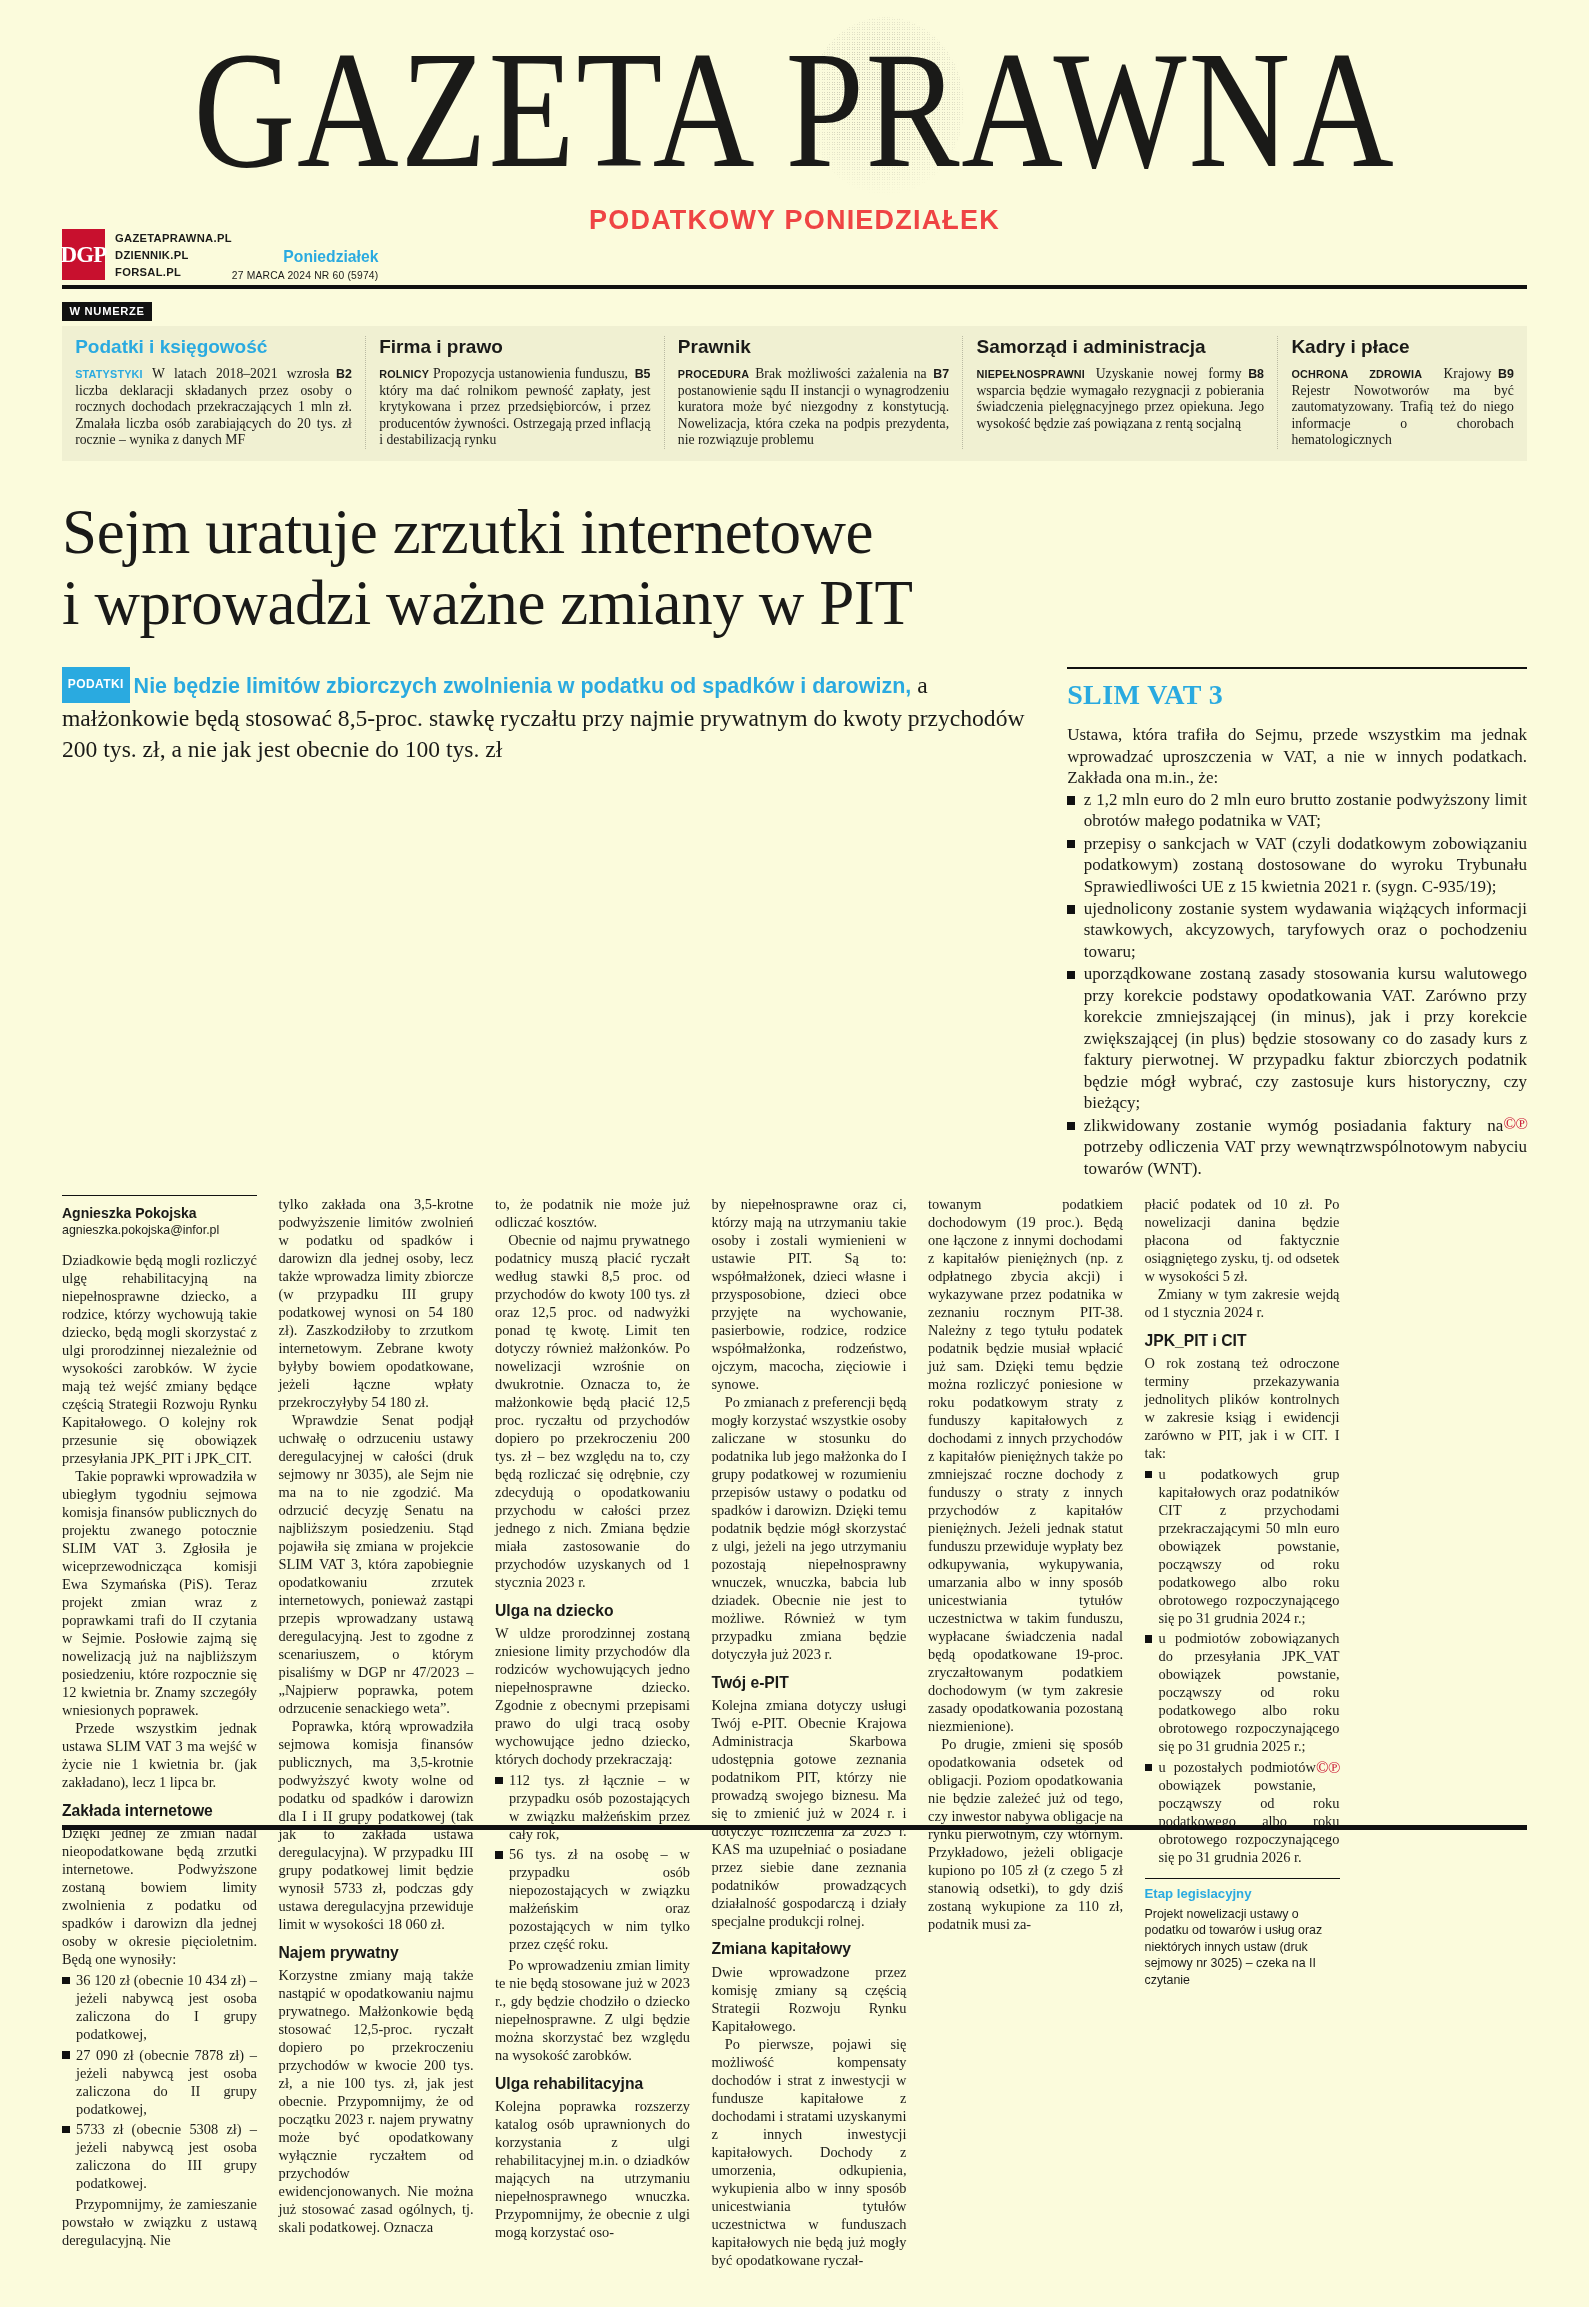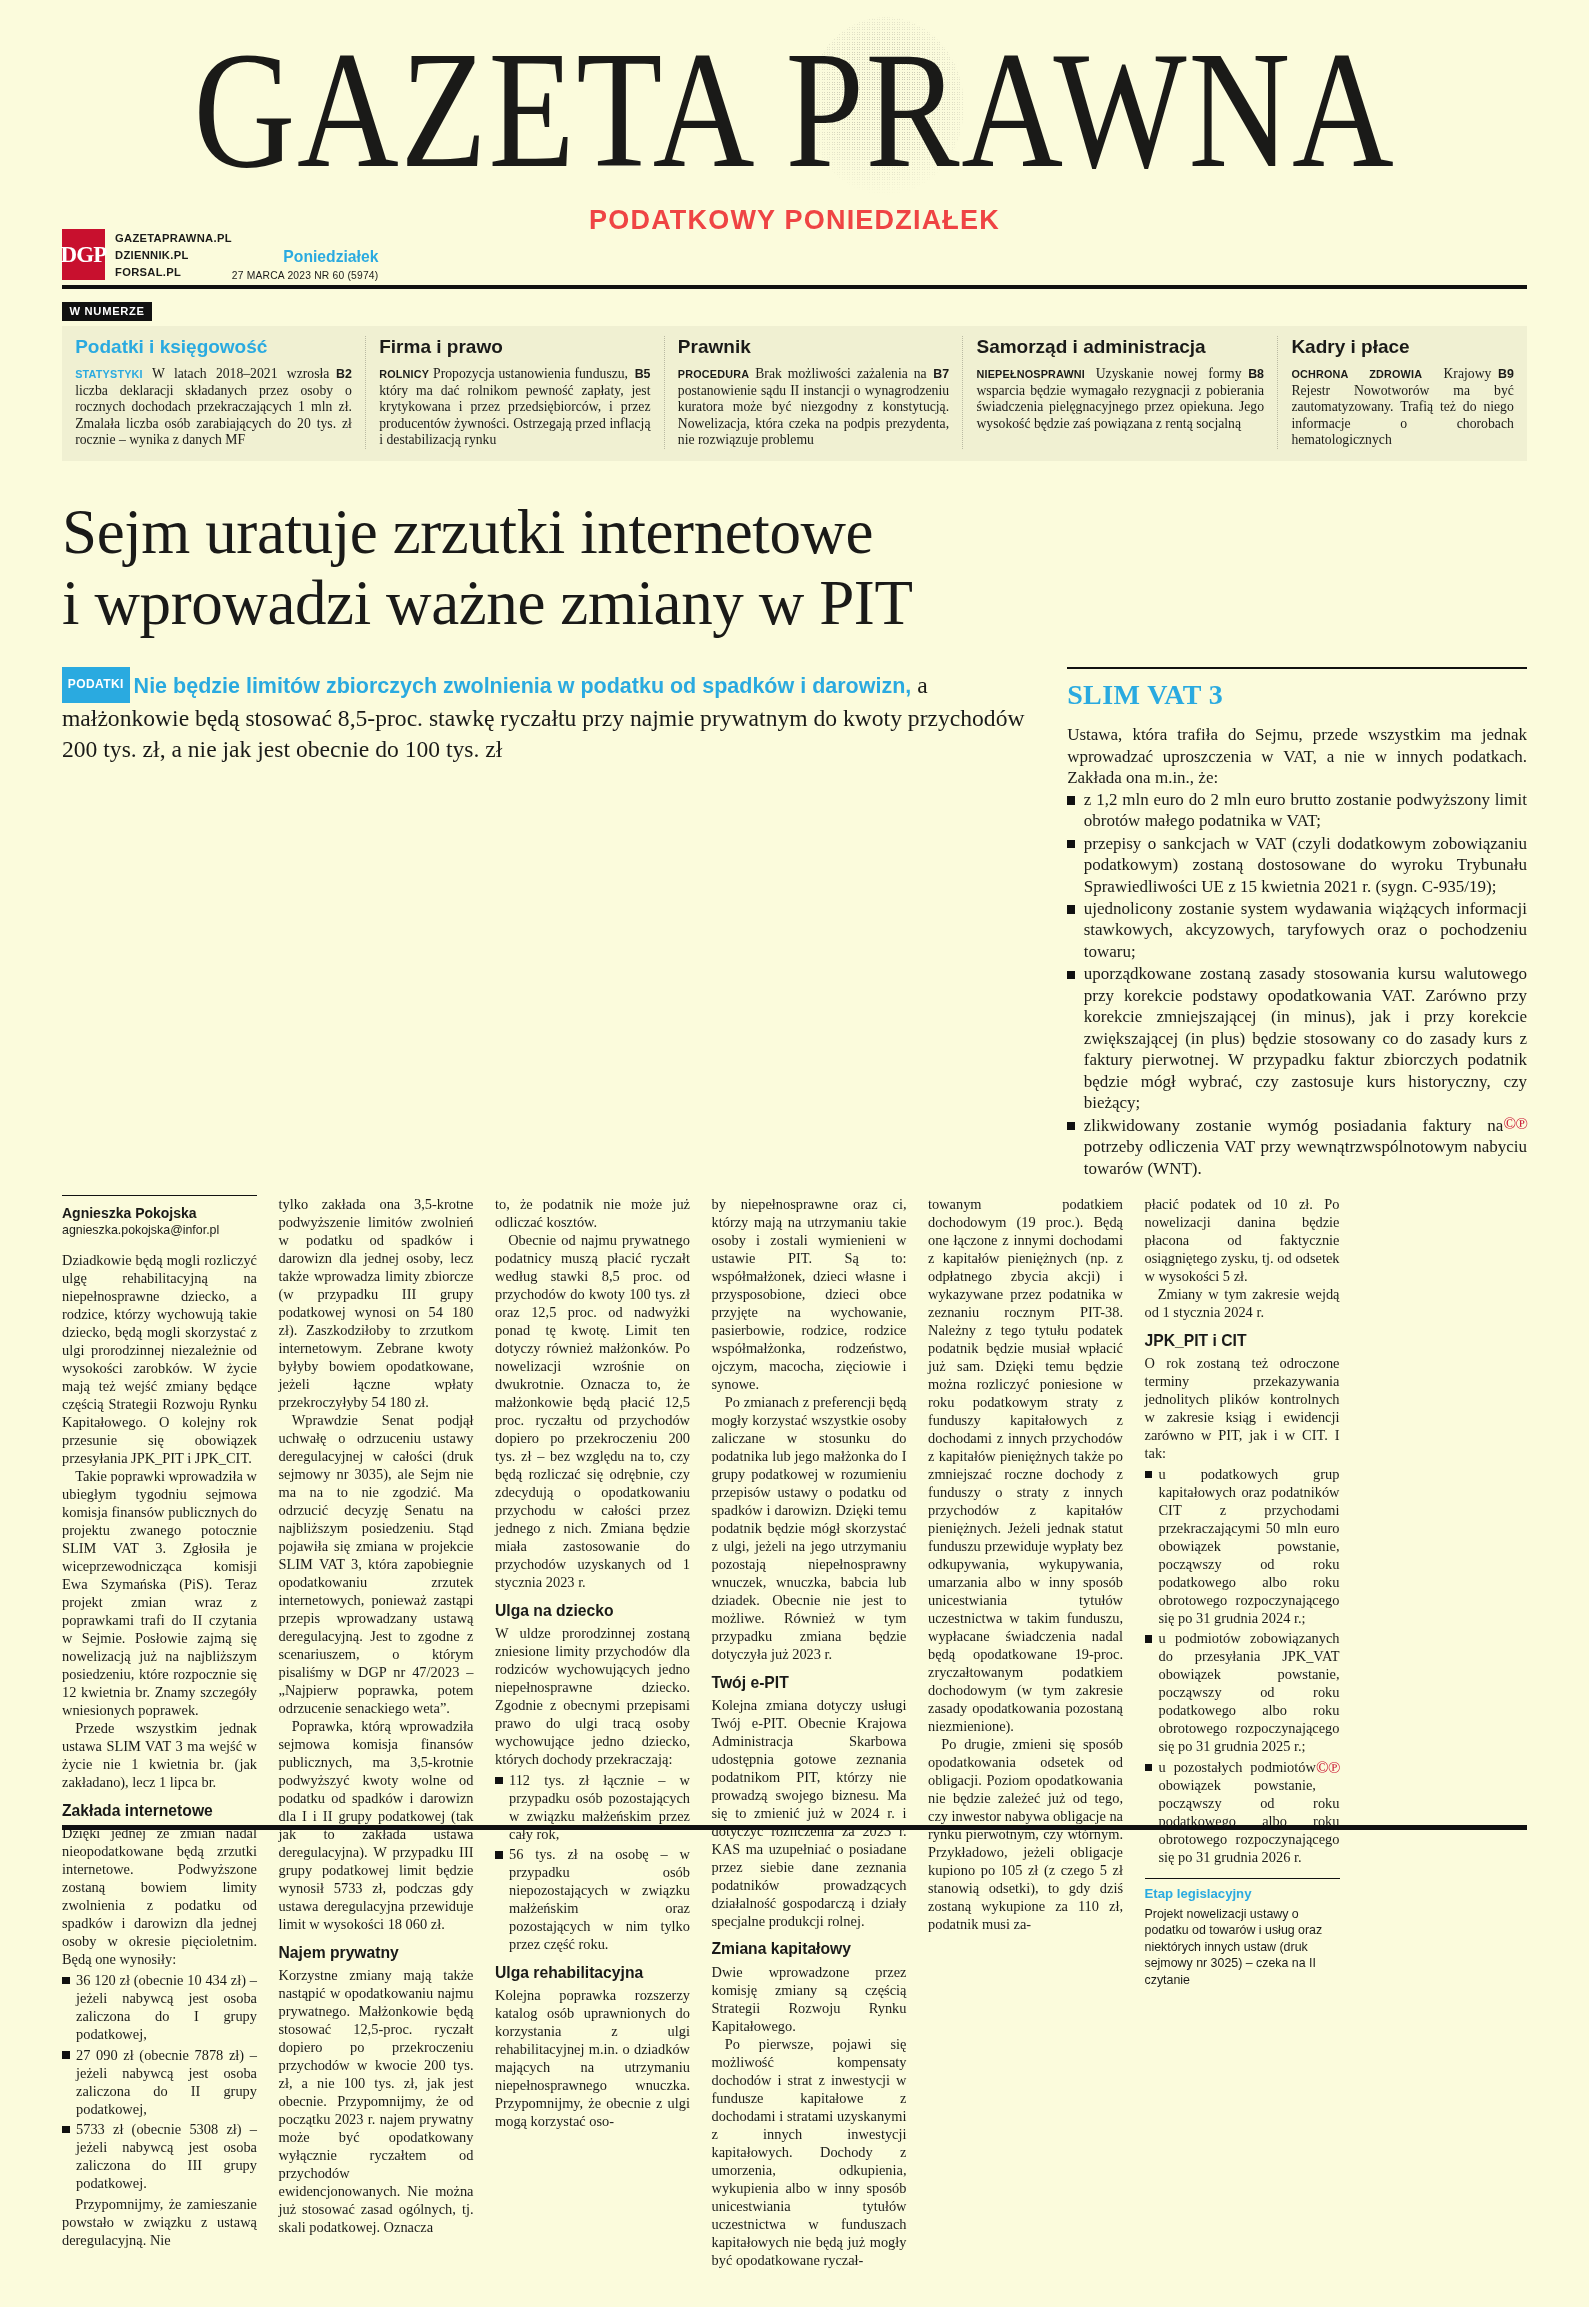--- a/index.html
+++ b/index.html
@@ -358,21 +358,21 @@
     <div class="brand-block">
       <div class="dgp-logo">DGP</div>
       <div class="brand-sites">
         <div>GAZETAPRAWNA.PL</div>
         <div>DZIENNIK.PL</div>
         <div>FORSAL.PL</div>
       </div>
     </div>
     <div class="dateblock">
       <div class="dayname">Poniedziałek</div>
-      <div class="issue">27 MARCA 2023 NR 60 (5974)</div>
+      <div class="issue">27 MARCA 2024 NR 60 (5974)</div>
     </div>
   </div>
   <div class="rule-thick"></div>
 
   <div class="wn-tagwrap">
     <span class="wn-tag">W NUMERZE</span>
   </div>
   <div class="wn-strip">
     <div class="wn-col c0">
       <div class="wn-head blue">Podatki i księgowość</div>
@@ -475,20 +475,21 @@
 
     <div class="bcol">
       <p class="noindent">to, że podatnik nie może już odliczać kosztów.</p>
       <p>Obecnie od najmu prywatnego podatnicy muszą płacić ryczałt według stawki 8,5 proc. od przychodów do kwoty 100 tys. zł oraz 12,5 proc. od nadwyżki ponad tę kwotę. Limit ten dotyczy również małżonków. Po nowelizacji wzrośnie on dwukrotnie. Oznacza to, że małżonkowie będą płacić 12,5 proc. ryczałtu od przychodów dopiero po przekroczeniu 200 tys. zł – bez względu na to, czy będą rozliczać się odrębnie, czy zdecydują o opodatkowaniu przychodu w całości przez jednego z nich. Zmiana będzie miała zastosowanie do przychodów uzyskanych od 1 stycznia 2023 r.</p>
       <div class="subhead">Ulga na dziecko</div>
       <p class="noindent">W uldze prorodzinnej zostaną zniesione limity przychodów dla rodziców wychowujących jedno niepełnosprawne dziecko. Zgodnie z obecnymi przepisami prawo do ulgi tracą osoby wychowujące jedno dziecko, których dochody przekraczają:</p>
       <ul class="blist">
         <li>112 tys. zł łącznie – w przypadku osób pozostających w związku małżeńskim przez cały rok,</li>
         <li>56 tys. zł na osobę – w przypadku osób niepozostających w związku małżeńskim oraz pozostających w nim tylko przez część roku.</li>
       </ul>
+      <p>Po wprowadzeniu zmian limity te nie będą stosowane już w 2023 r., gdy będzie chodziło o dziecko niepełnosprawne. Z ulgi będzie można skorzystać bez względu na wysokość zarobków.</p>
       <div class="subhead">Ulga rehabilitacyjna</div>
       <p class="noindent">Kolejna poprawka rozszerzy katalog osób uprawnionych do korzystania z ulgi rehabilitacyjnej m.in. o dziadków mających na utrzymaniu niepełnosprawnego wnuczka. Przypomnijmy, że obecnie z ulgi mogą korzystać oso-</p>
     </div>
 
     <div class="bcol">
       <p class="noindent">by niepełnosprawne oraz ci, którzy mają na utrzymaniu takie osoby i zostali wymienieni w ustawie PIT. Są to: współmałżonek, dzieci własne i przysposobione, dzieci obce przyjęte na wychowanie, pasierbowie, rodzice, rodzice współmałżonka, rodzeństwo, ojczym, macocha, zięciowie i synowe.</p>
       <p>Po zmianach z preferencji będą mogły korzystać wszystkie osoby zaliczane w stosunku do podatnika lub jego małżonka do I grupy podatkowej w rozumieniu przepisów ustawy o podatku od spadków i darowizn. Dzięki temu podatnik będzie mógł skorzystać z ulgi, jeżeli na jego utrzymaniu pozostają niepełnosprawny wnuczek, wnuczka, babcia lub dziadek. Obecnie nie jest to możliwe. Również w tym przypadku zmiana będzie dotyczyła już 2023 r.</p>
       <div class="subhead">Twój e-PIT</div>
       <p class="noindent">Kolejna zmiana dotyczy usługi Twój e-PIT. Obecnie Krajowa Administracja Skarbowa udostępnia gotowe zeznania podatnikom PIT, którzy nie prowadzą swojego biznesu. Ma się to zmienić już w 2024 r. i dotyczyć rozliczenia za 2023 r. KAS ma uzupełniać o posiadane przez siebie dane zeznania podatników prowadzących działalność gospodarczą i działy specjalne produkcji rolnej.</p>
       <div class="subhead">Zmiana kapitałowy</div>

